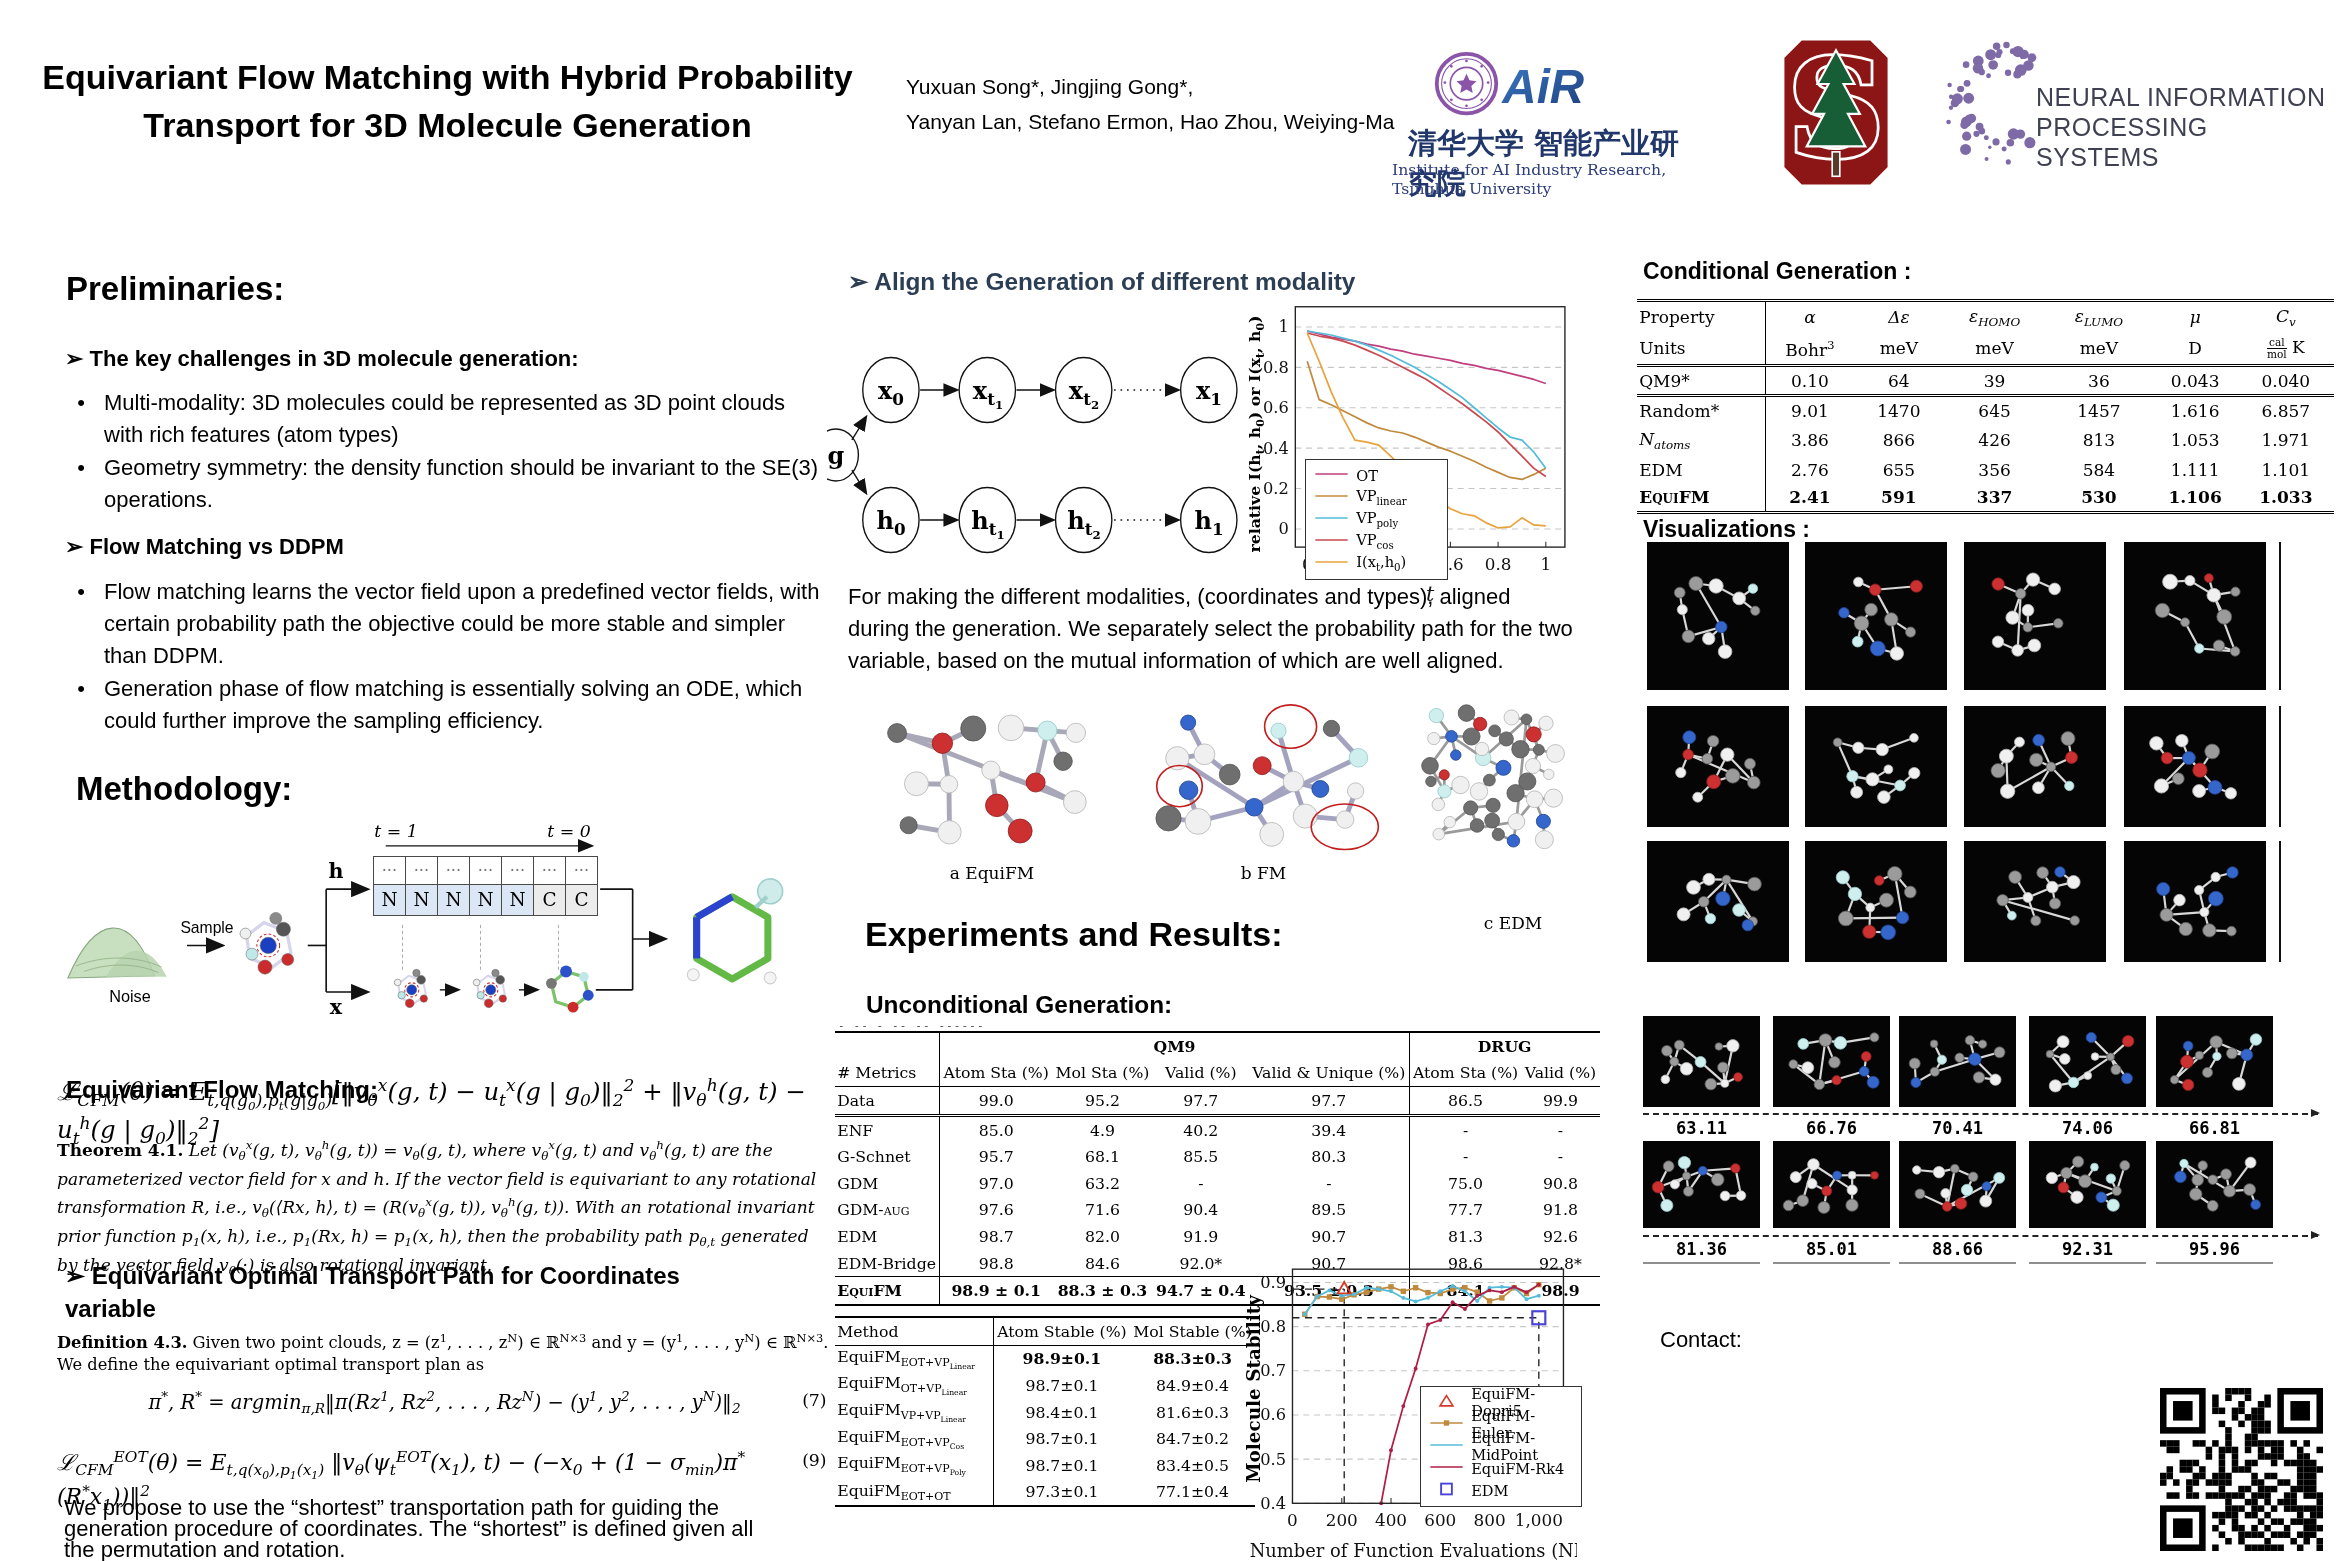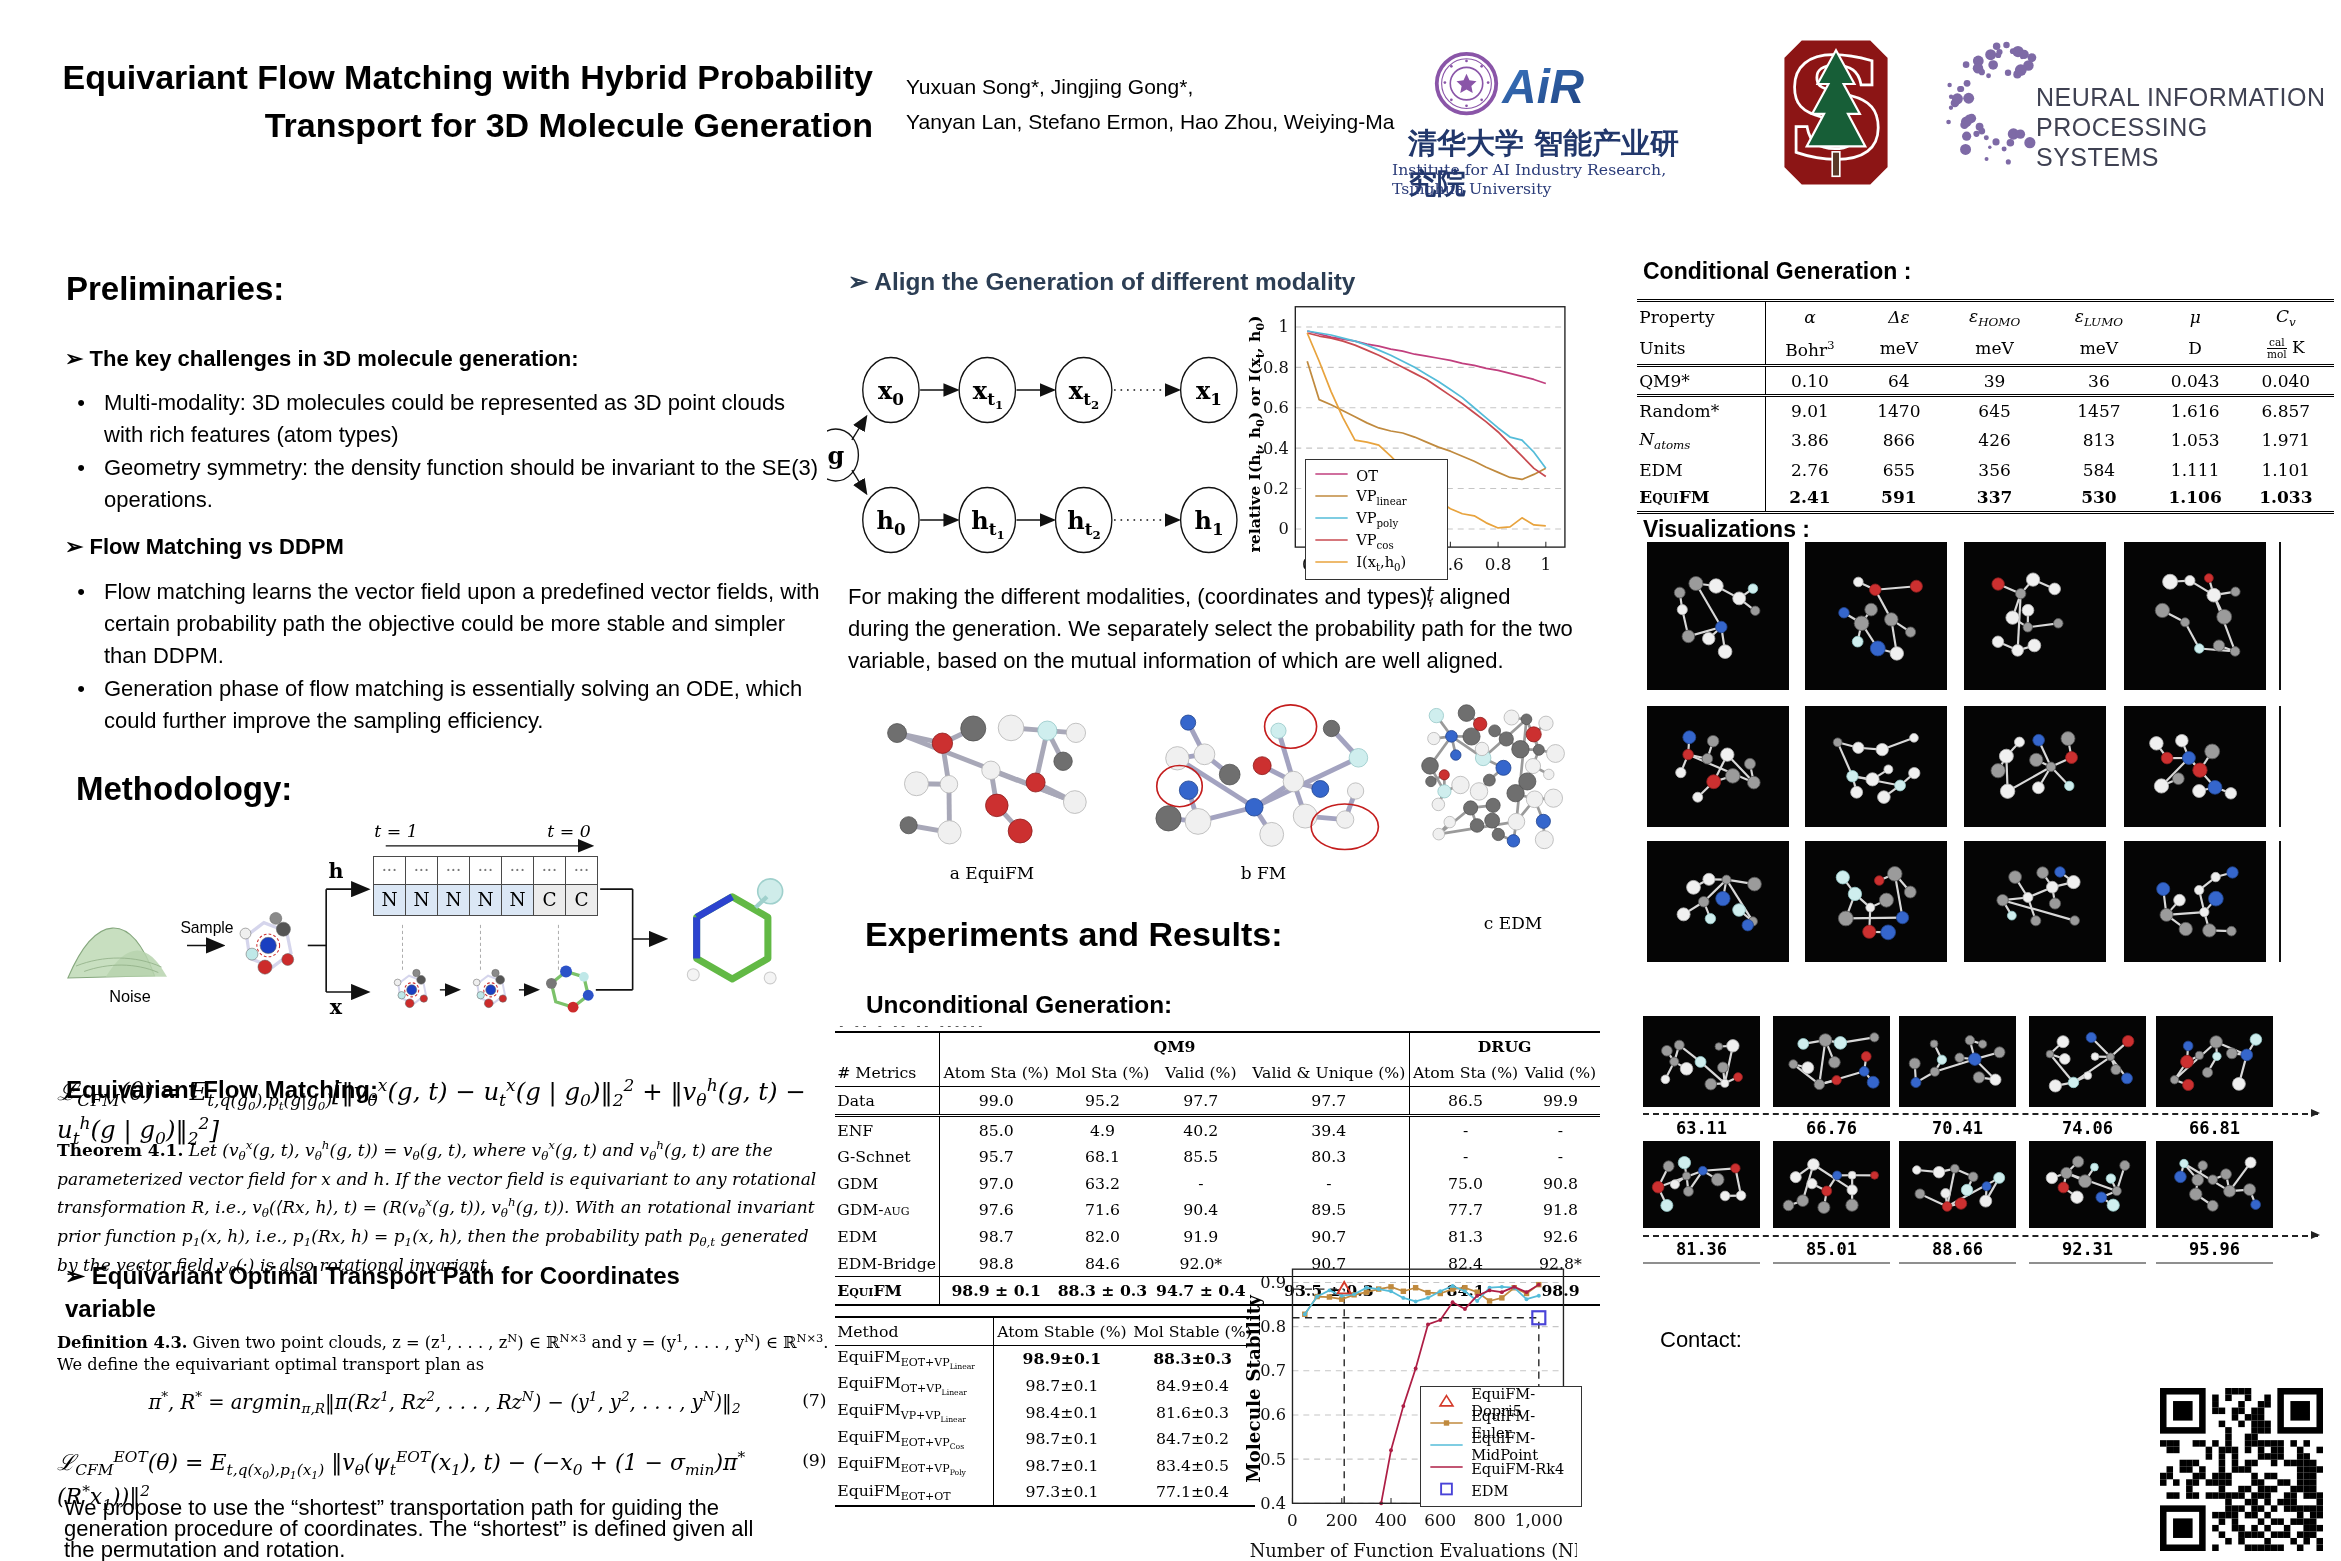--- a/index.html
+++ b/index.html
@@ -1,20 +1,20 @@
 <!DOCTYPE html>
 <html style="font-size:8.7px"><head>
 <meta charset="utf-8">
 <style>
   html,body{margin:0;padding:0;background:#9a9a9a;}
   #poster{position:relative;width:2342px;height:1561px;background:#ffffff;overflow:hidden;
           font-family:"Liberation Sans",sans-serif;color:#000;}
   .abs{position:absolute;}
   
-  .title{font-size:34px;font-weight:bold;line-height:48px;text-align:right;letter-spacing:0px;}
+  .title{font-size:34px;font-weight:bold;line-height:48px;text-align:center;letter-spacing:0px;}
   .authors{font-size:21px;line-height:35px;}
   .cn-line{font-size:29px;font-weight:bold;color:#21376b;font-family:"DejaVu Sans","Liberation Sans",sans-serif;}
   .inst-line{font-size:15.7px;color:#2b3c79;font-family:"DejaVu Serif","Liberation Serif",serif;}
   .neurips-text{font-size:25px;line-height:30px;color:#3f4152;letter-spacing:0.5px;font-family:"Liberation Sans",sans-serif;}
   
   .h1{font-size:33px;font-weight:bold;}
   .h2{font-size:24.4px;font-weight:bold;}
   .h2nav{font-size:24.4px;font-weight:bold;color:#2c3e54;}
   .bold-sub{font-size:22px;font-weight:bold;}
   .body-text{font-size:22px;line-height:32px;}
@@ -676,21 +676,21 @@
             <td class="bR " style="">90.7</td>
             <td class="" style="">81.3</td>
             <td class="" style="">92.6</td>
           </tr>
           <tr>
             <td class="namecell bR " style="">EDM-Bridge</td>
             <td class="" style="">98.8</td>
             <td class="" style="">84.6</td>
             <td class="" style="">92.0*</td>
             <td class="bR " style="">90.7</td>
-            <td class="" style="">82.4</td>
+            <td class="" style="">98.6</td>
             <td class="" style="">92.8*</td>
           </tr>
           <tr>
             <td class="namecell bR sc bold " style="border-top:1.6px solid #000;">EquiFM</td>
             <td class="bold " style="border-top:1.6px solid #000;">98.9 ± 0.1</td>
             <td class="bold " style="border-top:1.6px solid #000;">88.3 ± 0.3</td>
             <td class="bold " style="border-top:1.6px solid #000;">94.7 ± 0.4</td>
             <td class="bR bold " style="border-top:1.6px solid #000;">93.5 ± 0.3</td>
             <td class="bold " style="border-top:1.6px solid #000;">84.1</td>
             <td class="bold " style="border-top:1.6px solid #000;">98.9</td>

